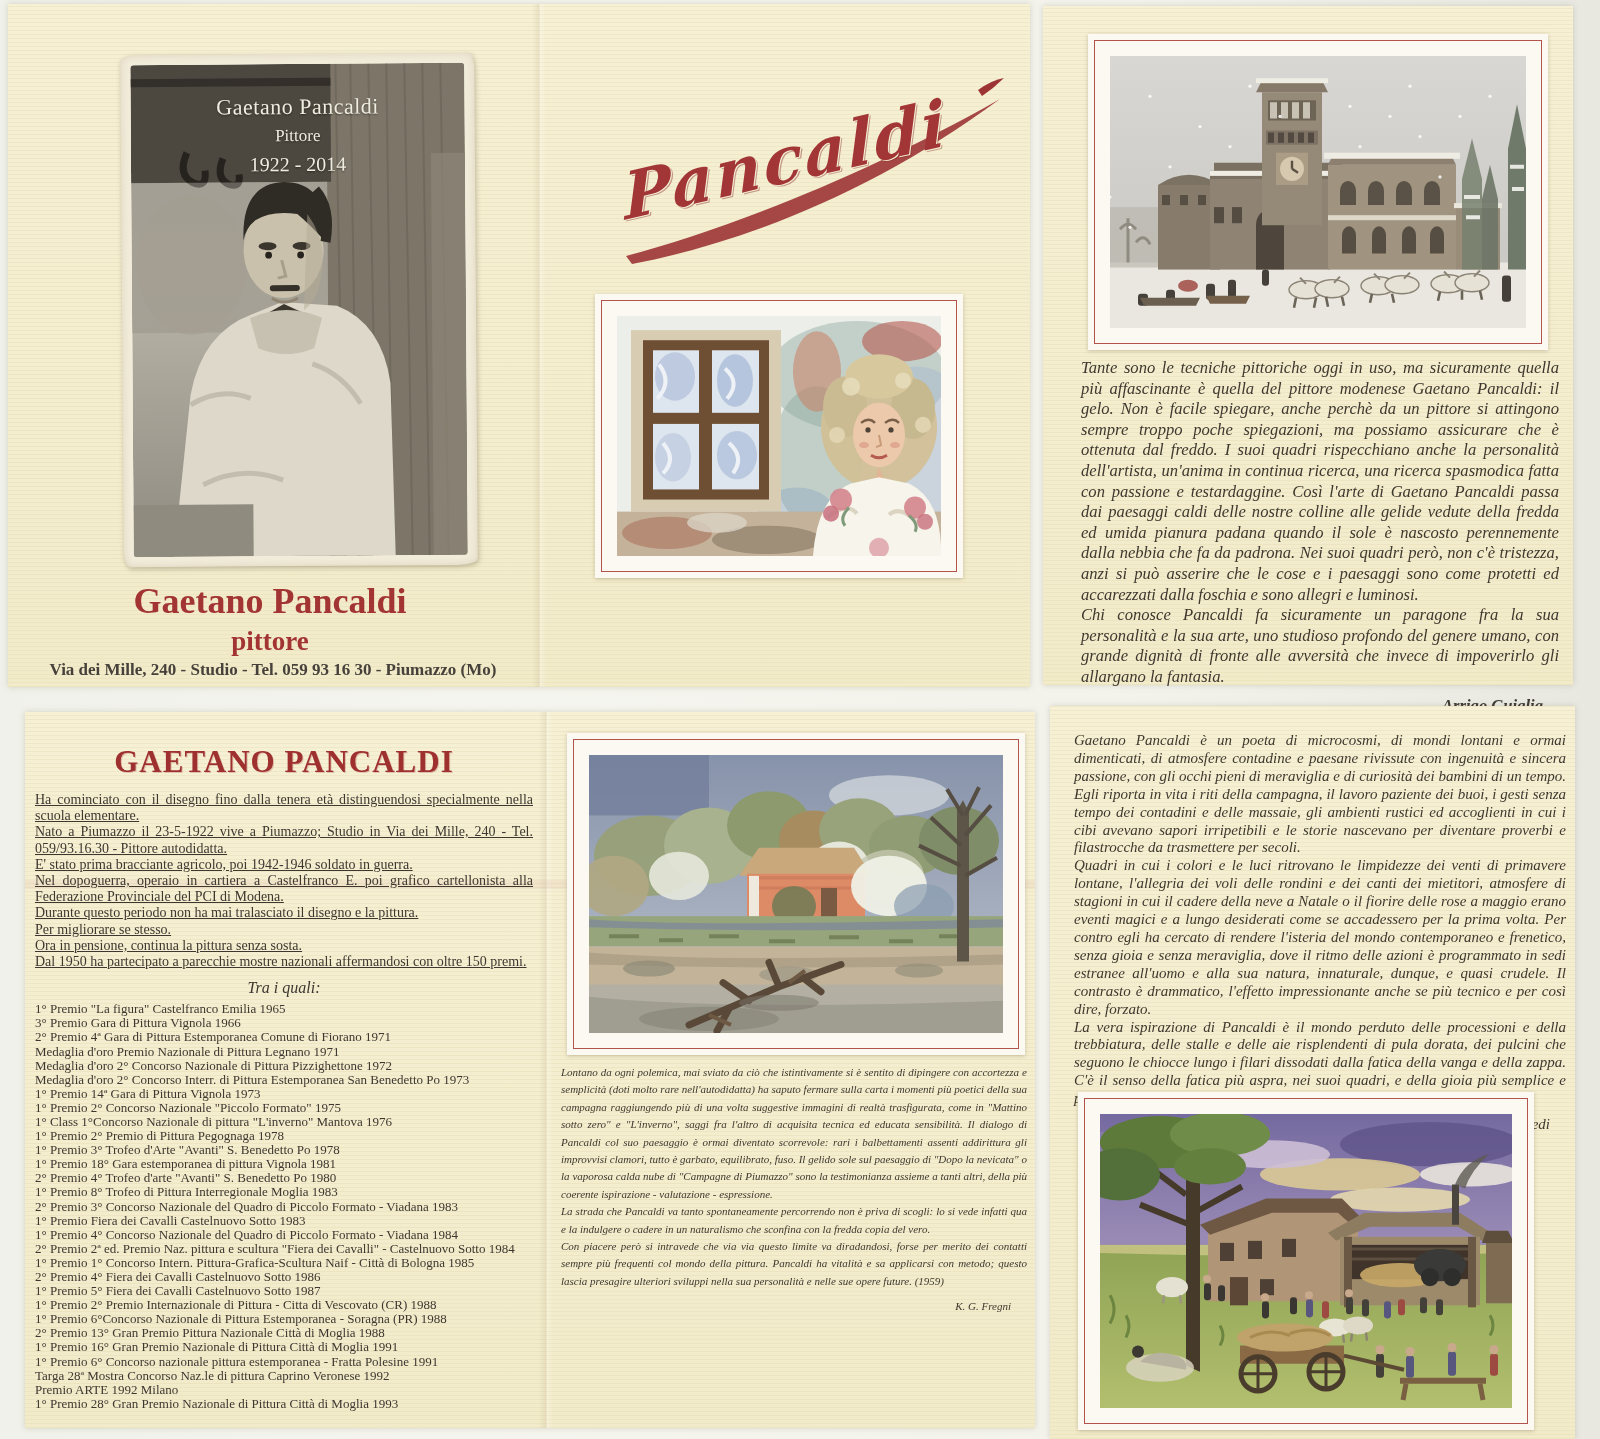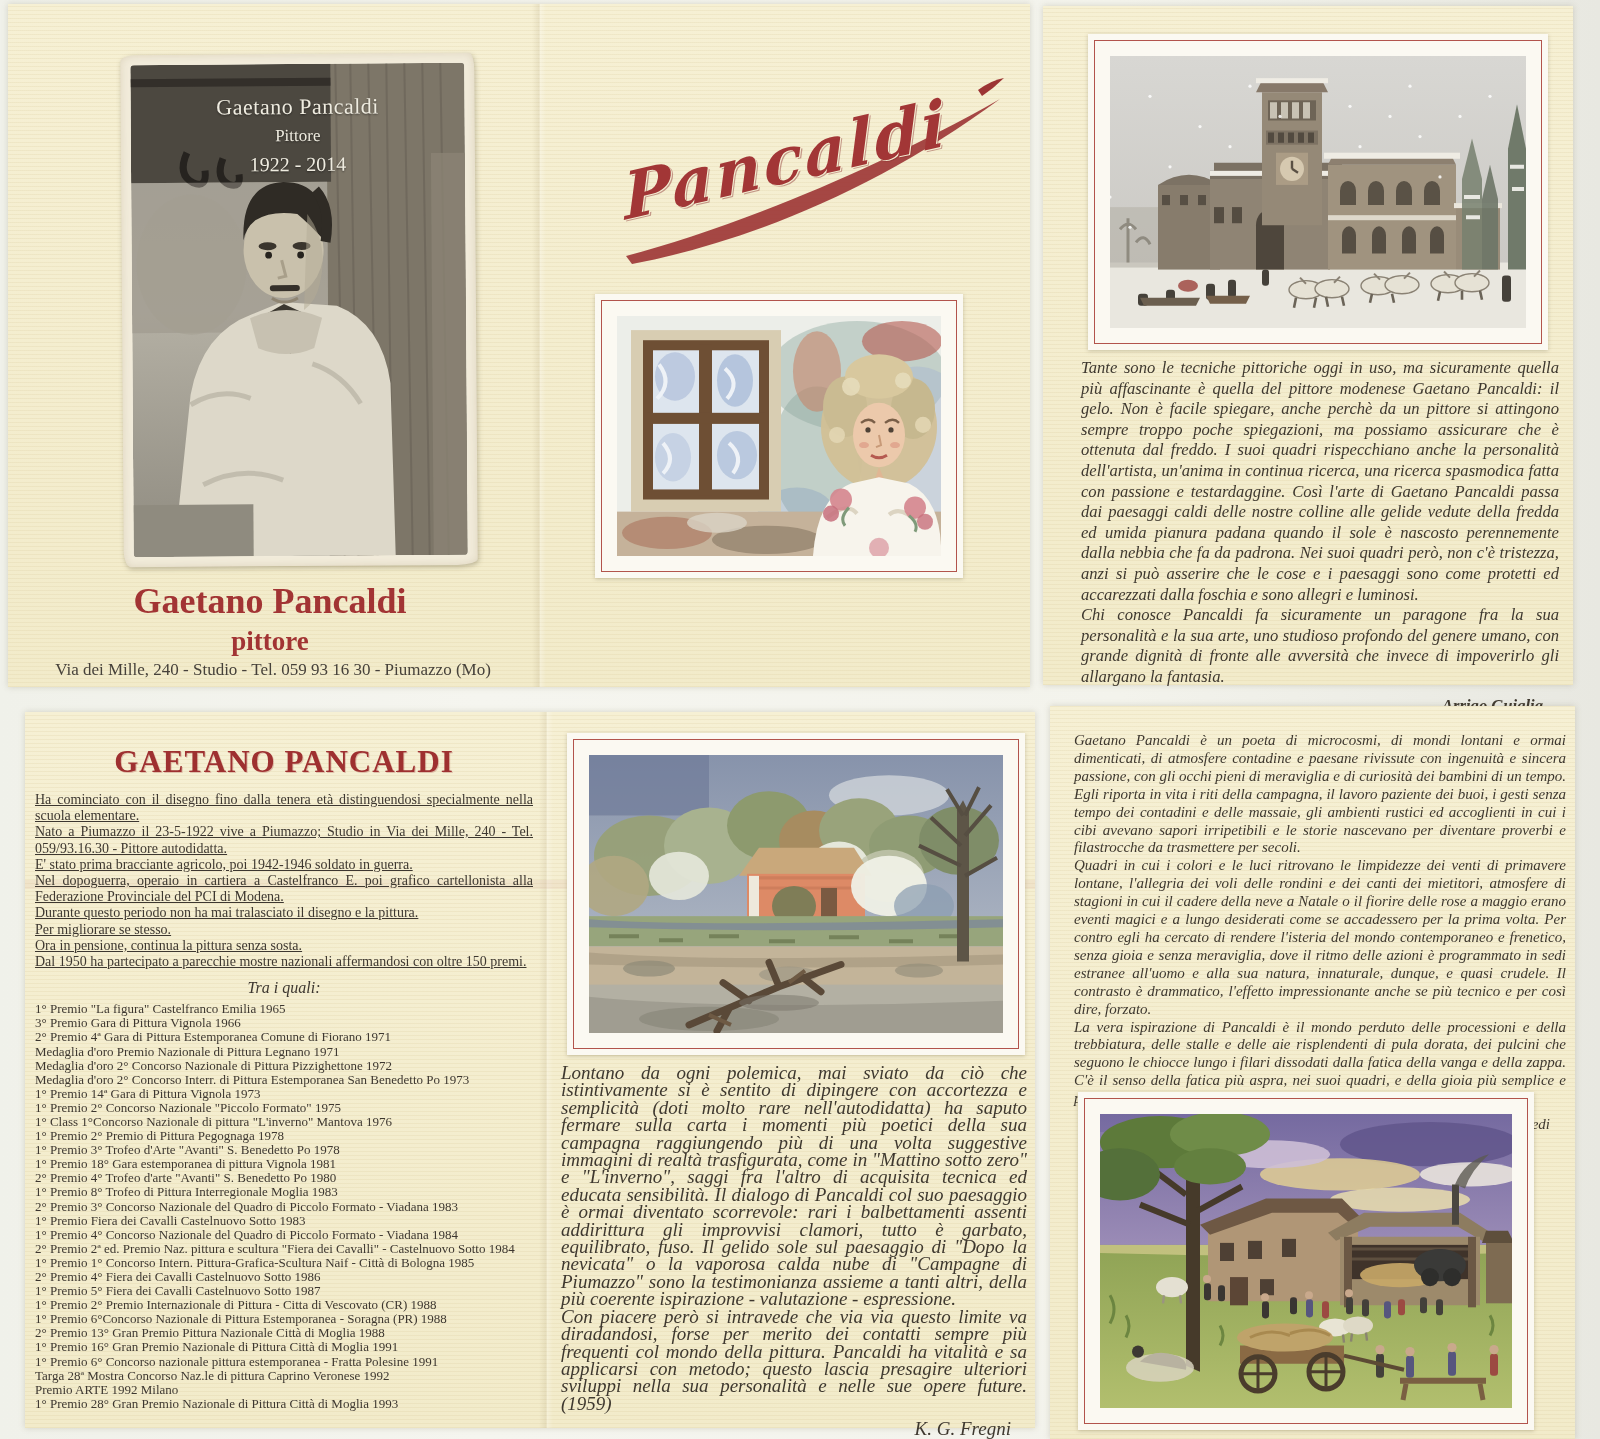--- a/index.html
+++ b/index.html
@@ -26,21 +26,21 @@
     transform:rotate(-.4deg);}
   .photo-frame{position:relative;width:334px;height:492px;overflow:hidden;border-radius:4px;}
   .photo-frame svg{display:block;width:100%;height:100%;}
   .photo-caption{position:absolute;left:0;right:0;top:26px;text-align:center;color:#efece0;
     text-shadow:0 1px 2px rgba(0,0,0,.45);line-height:1.5;}
   .photo-caption .cap-name{font-size:22px;letter-spacing:.5px;}
   .photo-caption .cap-role{font-size:17px;}
   .photo-caption .cap-years{font-size:20px;}
 
   .artist-name{position:absolute;text-align:center;color:#a23434;font-weight:bold;}
-  .artist-addr{position:absolute;text-align:center;color:#46413a;}
+  .artist-addr{position:absolute;text-align:center;color:#46413a;font-weight:bold;}
 
   
   .sig-block{position:absolute;left:540px;top:40px;width:470px;height:250px;}
   .sig-swoosh{position:absolute;left:0;top:0;width:100%;height:100%;}
   .sig-text{
     position:absolute;left:28px;top:78px;width:420px;text-align:center;
     font-family:"DejaVu Serif", serif;font-style:italic;font-weight:bold;
     font-size:64px;color:#a23636;letter-spacing:3px;
     transform:rotate(-13deg) skewX(-10deg);
     text-shadow:1px 1px 0 #f6f0d4, 2px 2px 0 rgba(140,50,50,.45);
@@ -382,23 +382,24 @@
         <ellipse cx="120" cy="262" rx="70" ry="12" fill="#868377" opacity=".6"></ellipse>
         <path d="M368,205 V55 l6,-10 l6,12 V205 Z" fill="#5d5547"></path>
         <path d="M372,90 l-30,-28 M372,110 l-42,-20 M376,80 l26,-30 M376,120 l32,-18 M374,60 l-16,-26 M376,60 l14,-28" stroke="#564e42" stroke-width="4" fill="none"></path>
         <path d="M100,268 L190,230 L252,208 M160,244 l-26,-18 M190,230 l-10,-24 M214,221 l18,14 M140,252 l-12,22" stroke="#5a4938" stroke-width="7" fill="none" stroke-linecap="round"></path>
         <path d="M120,258 l22,10 M200,226 l16,-12" stroke="#6e5a44" stroke-width="4" fill="none"></path>
         <ellipse cx="190" cy="246" rx="40" ry="8" fill="#77746a" opacity=".5"></ellipse>
       </svg>
     </div>
   </div>
 
-  <div class="quote" style="left:536px;top:352px;width:466px;font-size:19px;line-height:17.4px;">
+  <div class="quote" style="left:536px;top:352px;width:466px;font-size:11px;line-height:17.4px;">
     <div>
         <div class="qpara">Lontano da ogni polemica, mai sviato da ciò che istintivamente si è sentito di dipingere con accortezza e semplicità (doti molto rare nell'autodidatta) ha saputo fermare sulla carta i momenti più poetici della sua campagna raggiungendo più di una volta suggestive immagini di realtà trasfigurata, come in "Mattino sotto zero" e "L'inverno", saggi fra l'altro di acquisita tecnica ed educata sensibilità. Il dialogo di Pancaldi col suo paesaggio è ormai diventato scorrevole: rari i balbettamenti assenti addirittura gli improvvisi clamori, tutto è garbato, equilibrato, fuso. Il gelido sole sul paesaggio di "Dopo la nevicata" o la vaporosa calda nube di "Campagne di Piumazzo" sono la testimonianza assieme a tanti altri, della più coerente ispirazione - valutazione - espressione.</div>
+        <div class="qpara">La strada che Pancaldi va tanto spontaneamente percorrendo non è priva di scogli: lo si vede infatti qua e la indulgere o cadere in un naturalismo che sconfina con la fredda copia del vero.</div>
         <div class="qpara">Con piacere però si intravede che via via questo limite va diradandosi, forse per merito dei contatti sempre più frequenti col mondo della pittura. Pancaldi ha vitalità e sa applicarsi con metodo; questo lascia presagire ulteriori sviluppi nella sua personalità e nelle sue opere future. (1959)</div>
       </div>
     <div class="qsig">K. G. Fregni</div>
   </div>
 </div>
 
 <div class="page" style="left:1050px;top:706px;width:525px;height:733px;">
   <div class="quote" style="left:24px;top:26px;width:492px;font-size:15px;line-height:17.9px;">
     <div>
         <div class="qpara">Gaetano Pancaldi è un poeta di microcosmi, di mondi lontani e ormai dimenticati, di atmosfere contadine e paesane rivissute con ingenuità e sincera passione, con gli occhi pieni di meraviglia e di curiosità dei bambini di un tempo. Egli riporta in vita i riti della campagna, il lavoro paziente dei buoi, i gesti senza tempo dei contadini e delle massaie, gli ambienti rustici ed accoglienti in cui i cibi avevano sapori irripetibili e le storie nascevano per diventare proverbi e filastrocche da trasmettere per secoli.</div>

